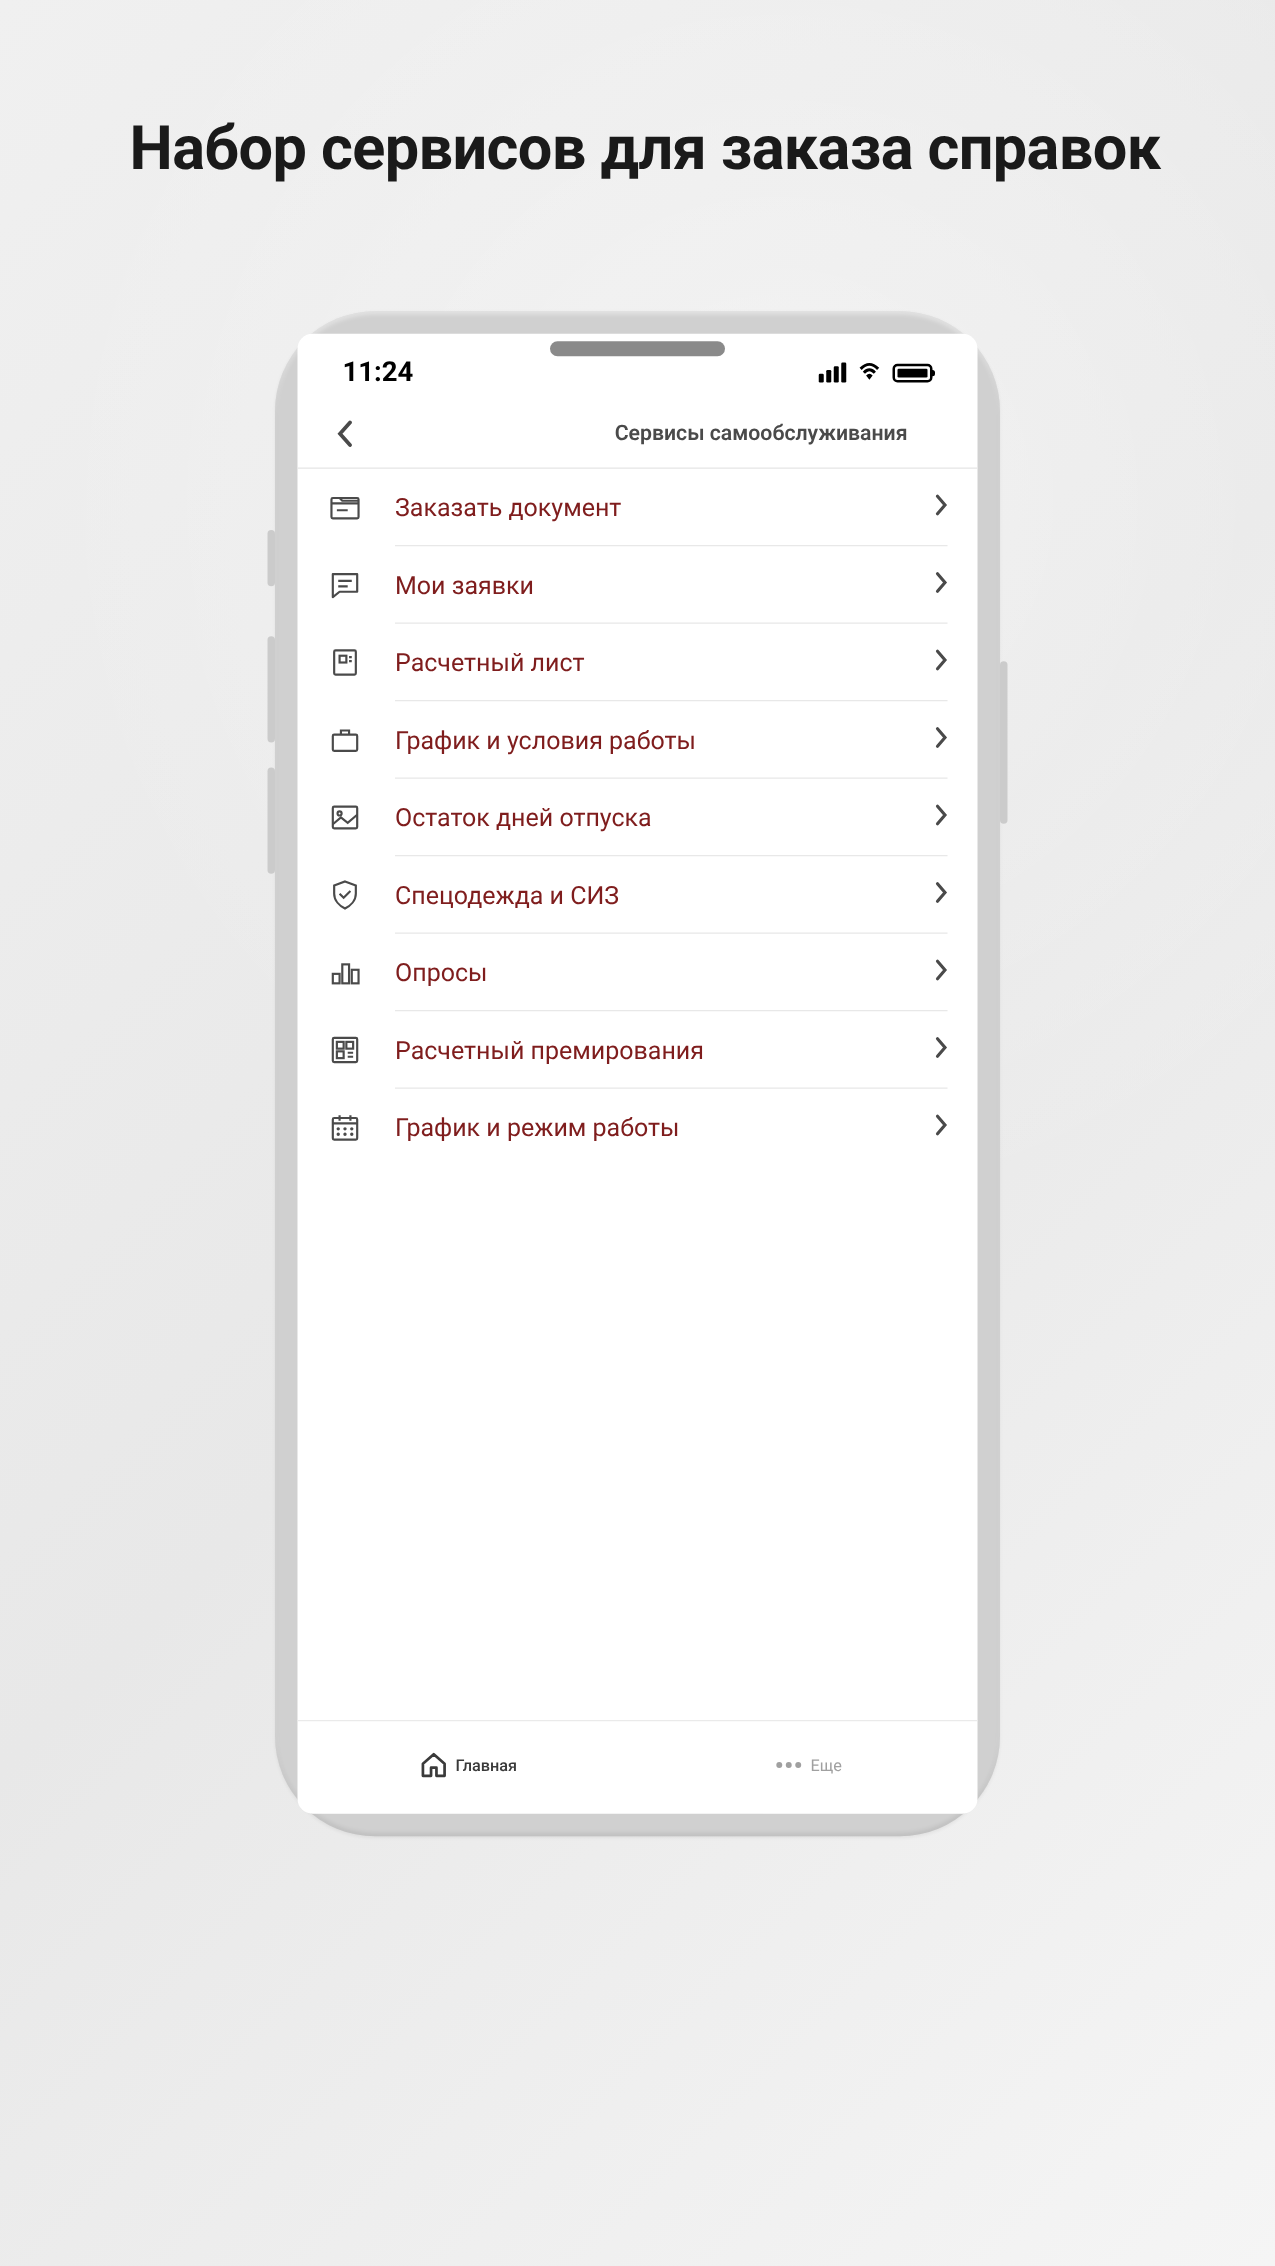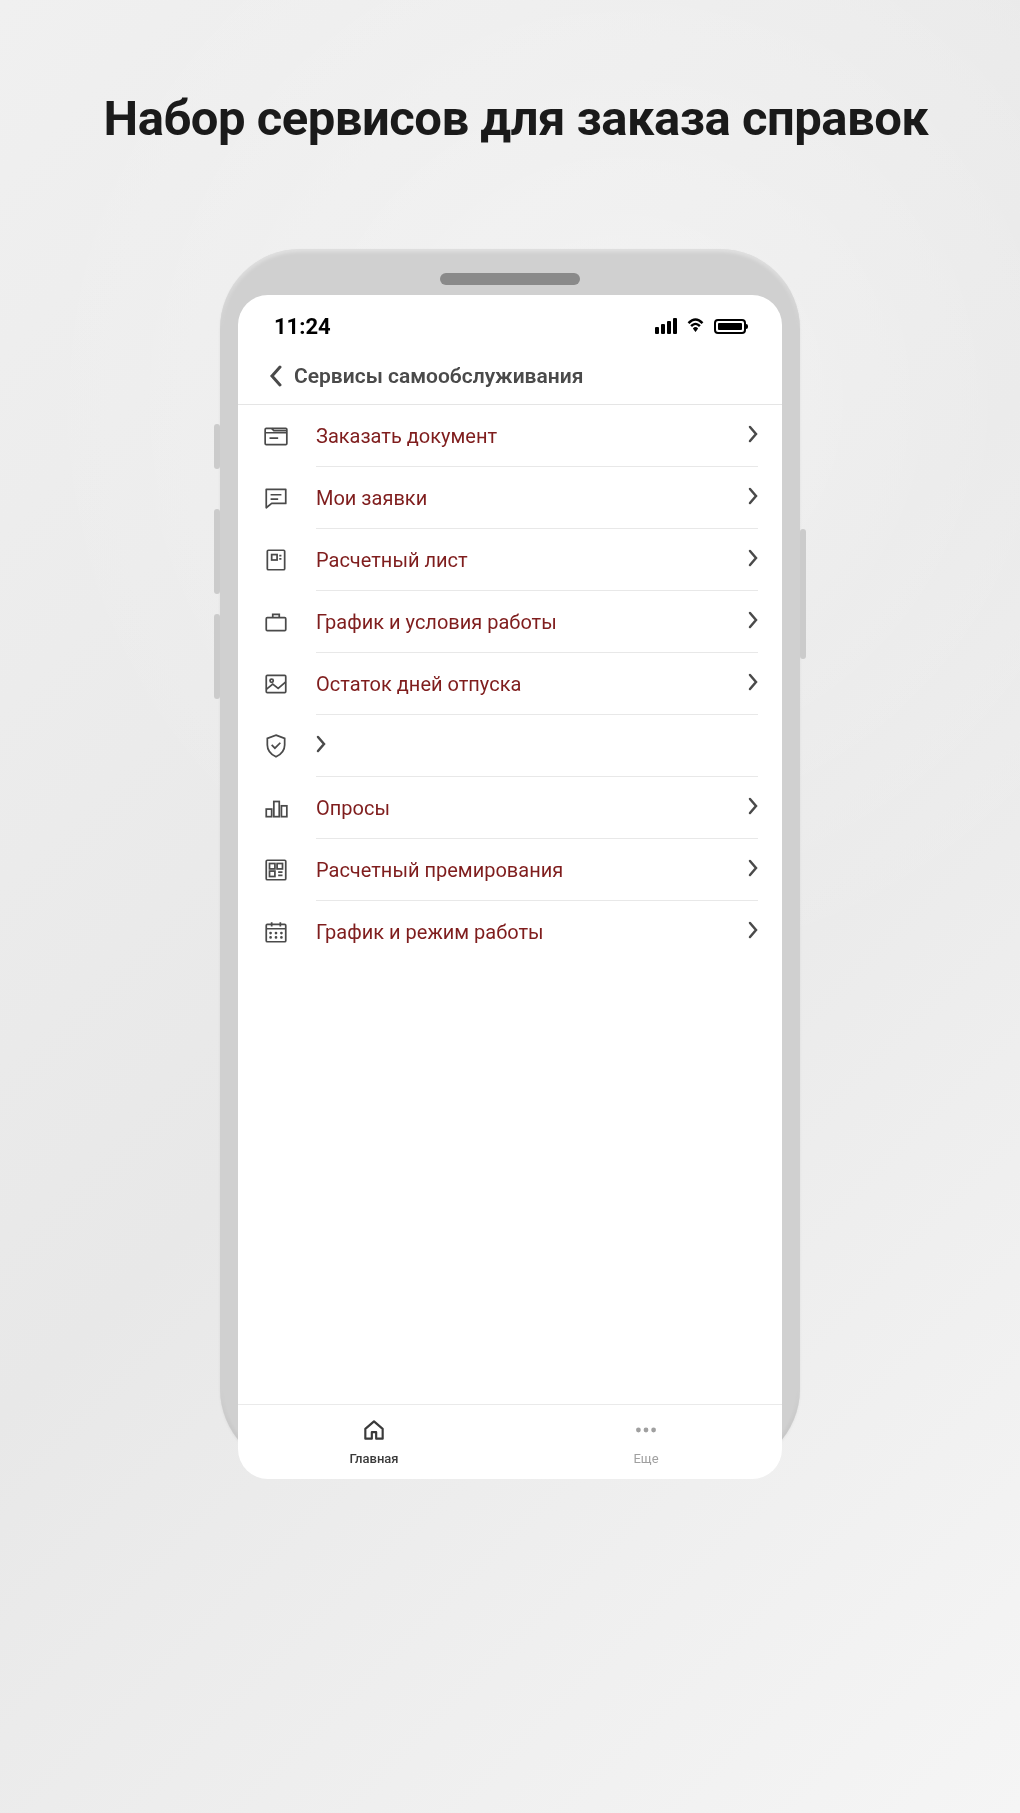--- a/index.html
+++ b/index.html
@@ -68,26 +68,25 @@
       width: 140px;
       height: 12px;
       background: #8a8a8a;
       border-radius: 6px;
       z-index: 10;
     }
     .phone-screen {
       width: 100%;
       height: 100%;
       background: #ffffff;
-      border-radius: 30px;
+      border-radius: 12px;
       overflow: hidden;
       display: flex;
       flex-direction: column;
       position: relative;
-      margin-top: 28px;
     }
     .status-bar {
       height: 55px;
       display: flex;
       justify-content: space-between;
       align-items: center;
       padding: 8px 36px 0;
     }
     .status-time {
       font-size: 22px;
@@ -147,22 +146,22 @@
     }
     .back-button {
       width: 36px;
       display: flex;
       align-items: center;
       justify-content: center;
     }
     .back-button svg { width: 14px; height: 22px; }
     .nav-title {
       flex: 1;
-      text-align: left;
-      font-size: 21px;
+      text-align: right;
+      font-size: 17px;
       font-weight: 600;
       color: #4a4a4a;
       margin-right: 36px;
     }
     .menu-list {
       flex: 1;
       overflow-y: auto;
     }
     .menu-item {
       display: flex;
@@ -213,21 +212,21 @@
       stroke-width: 2.5;
     }
     .bottom-nav {
       height: 75px;
       display: flex;
       border-top: 1px solid #eaeaea;
     }
     .nav-tab {
       flex: 1;
       display: flex;
-      flex-direction: column;
+      flex-direction: row;
       align-items: center;
       justify-content: center;
       gap: 4px;
     }
     .nav-tab-icon svg {
       width: 26px;
       height: 26px;
     }
     .nav-tab-label {
       font-size: 13px;
@@ -360,20 +359,21 @@
         </div>
       </div>
 
       <div class="menu-item">
         <div class="menu-icon">
           <svg viewBox="0 0 24 24">
               <path d="M12 2 L20 5 L20 11 C20 16 16 20 12 22 C8 20 4 16 4 11 L4 5 Z"></path>
               <path d="M8 11 L11 14 L16 9"></path>
             </svg>
         </div>
+        <span class="menu-label">Спецодежда и СИЗ</span>
         <div class="menu-chevron">
           <svg viewBox="0 0 10 18">
               <path d="M2 2 L8 9 L2 16" stroke-linecap="round"></path>
             </svg>
         </div>
       </div>
 
       <div class="menu-item">
         <div class="menu-icon">
           <svg viewBox="0 0 24 24">

